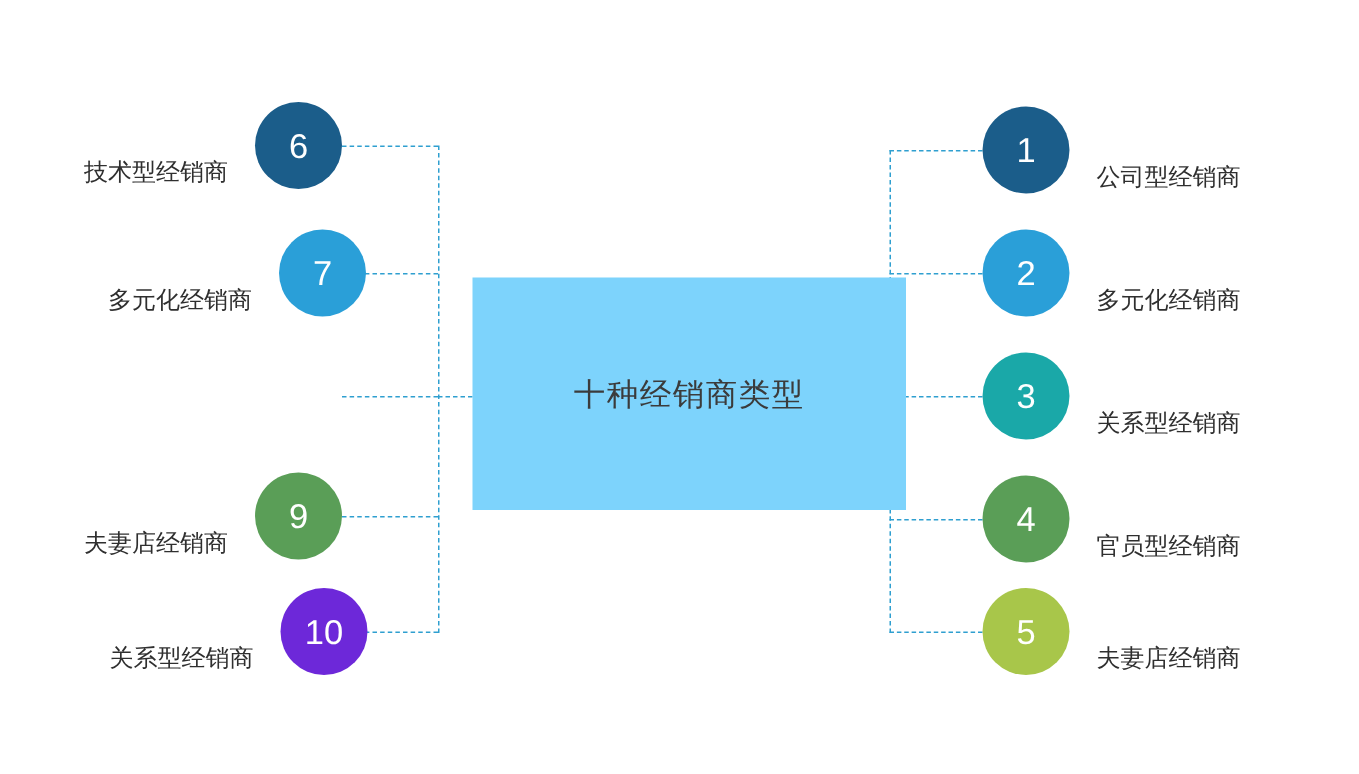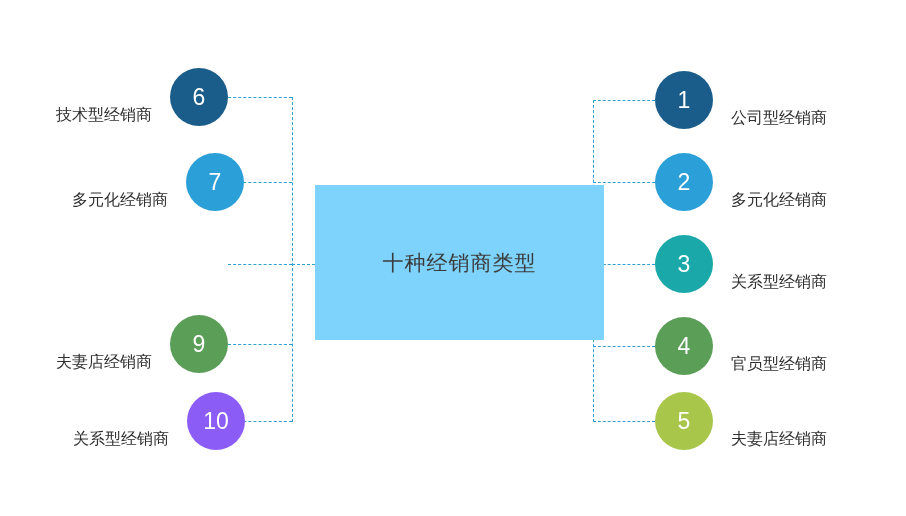--- a/index.html
+++ b/index.html
@@ -124,21 +124,21 @@
   </div>
 
 
   <div class="node left" style="left:0px; top:315px; width:228px; height:58px;">
     <span class="node-label">夫妻店经销商</span>
     <span class="bubble" style="background:#5a9e57;">9</span>
   </div>
 
   <div class="node left" style="left:17px; top:392px; width:228px; height:58px;">
     <span class="node-label">关系型经销商</span>
-    <span class="bubble" style="background:#8b5cf6;">10</span>
+    <span class="bubble" style="background:#6d28d9;">10</span>
   </div>
 
   <div class="node right" style="left:655px; top:71px; width:251px; height:58px;">
     <span class="bubble" style="background:#1b5d8a;">1</span>
     <span class="node-label">公司型经销商</span>
   </div>
 
   <div class="node right" style="left:655px; top:153px; width:251px; height:58px;">
     <span class="bubble" style="background:#2a9fd8;">2</span>
     <span class="node-label">多元化经销商</span>

